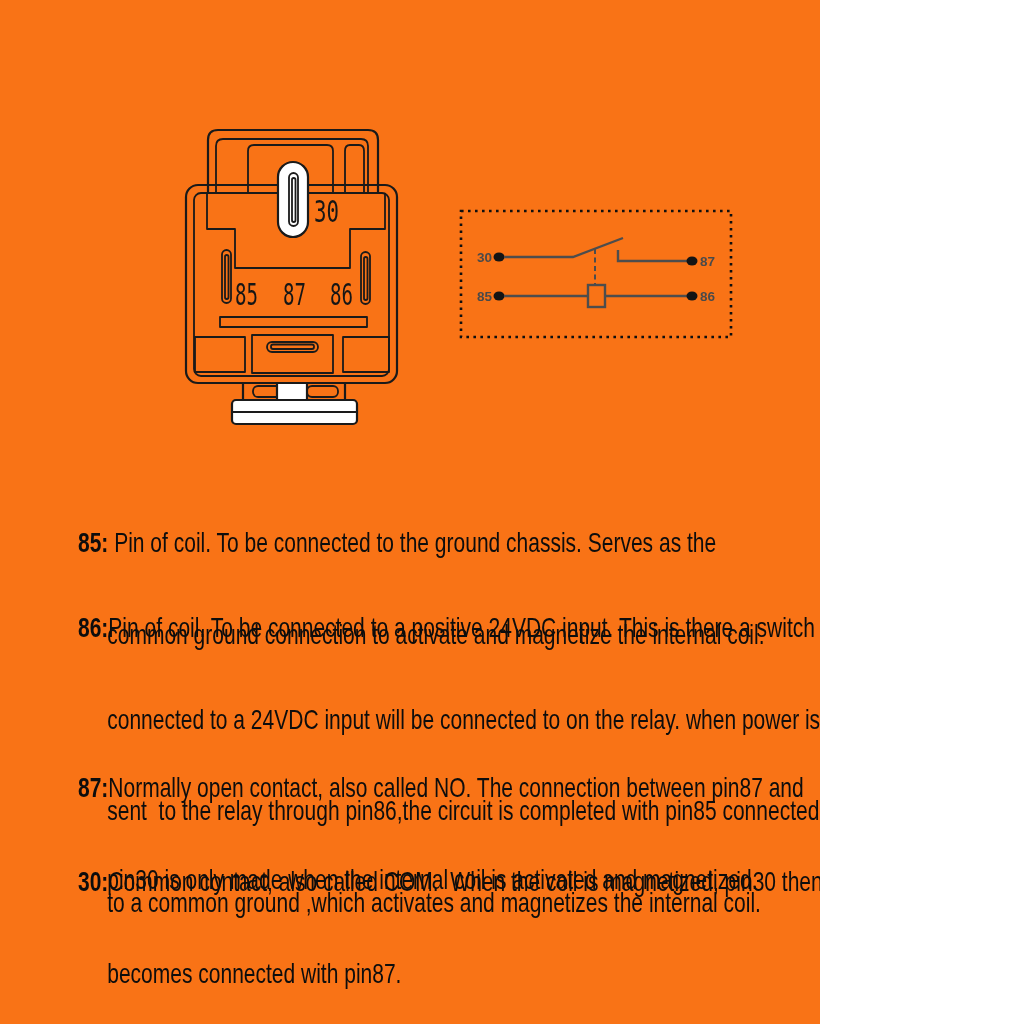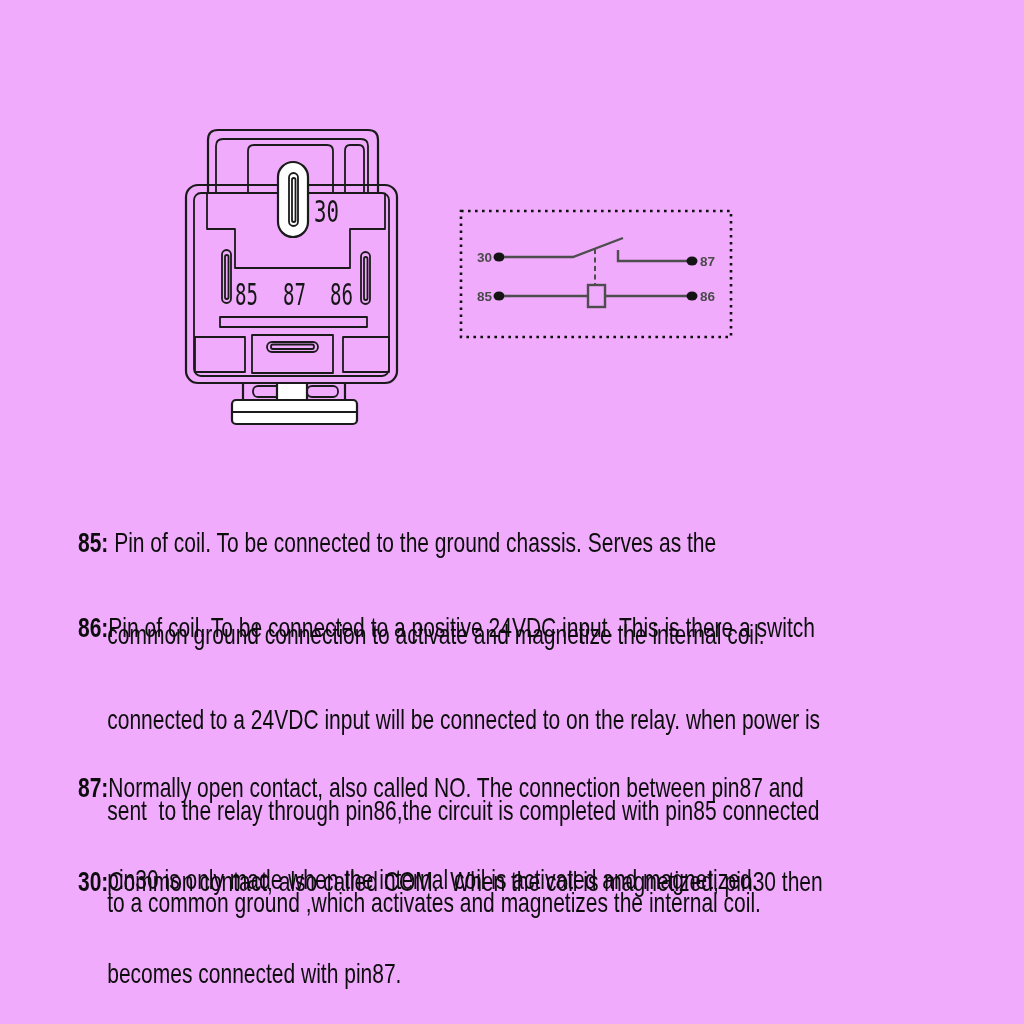--- a/index.html
+++ b/index.html
@@ -1,16 +1,16 @@
 <!DOCTYPE html>
 <html><head>
 <meta charset="utf-8">
 <style>
   html,body{margin:0;padding:0;background:#ffffff;}
-  .page{position:relative;width:1024px;height:1024px;background:#f0abfc;overflow:hidden;
+  .page{position:relative;width:820px;height:1024px;background:#f97316;overflow:hidden;
         font-family:"Liberation Sans",sans-serif;color:#0a0a0a;}
   .relay-svg{position:absolute;left:178px;top:116px;}
   .schem-svg{position:absolute;left:455px;top:203px;}
   .defs{position:absolute;left:0;top:0;}
   .def{position:absolute;left:78px;width:1150px;font-size:28px;line-height:30.5px;
        transform:scaleX(0.75);transform-origin:0 0;white-space:pre;color:#0d0d0d;}
   .def .pin{font-weight:bold;}
   .def .line{white-space:pre;}
   .def .cont{margin-left:39px;}
   .d85{top:467px;}

